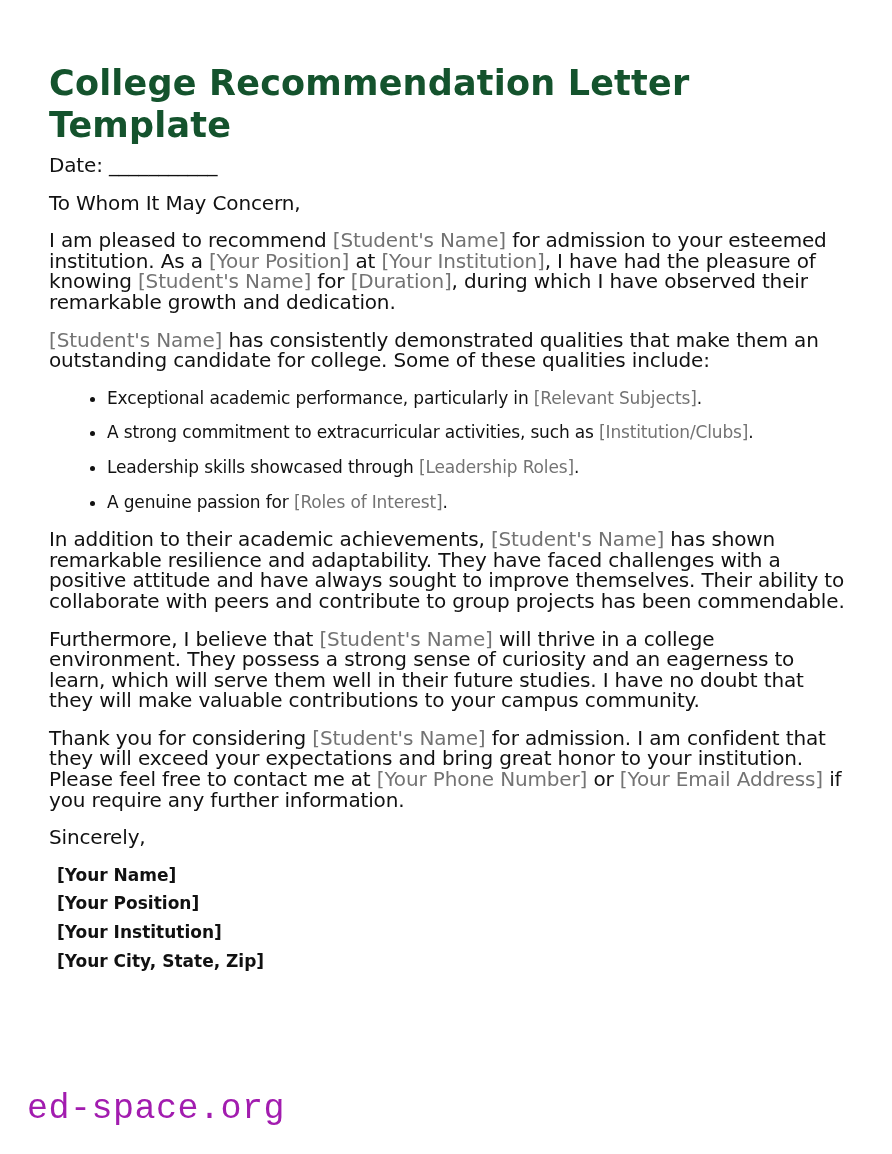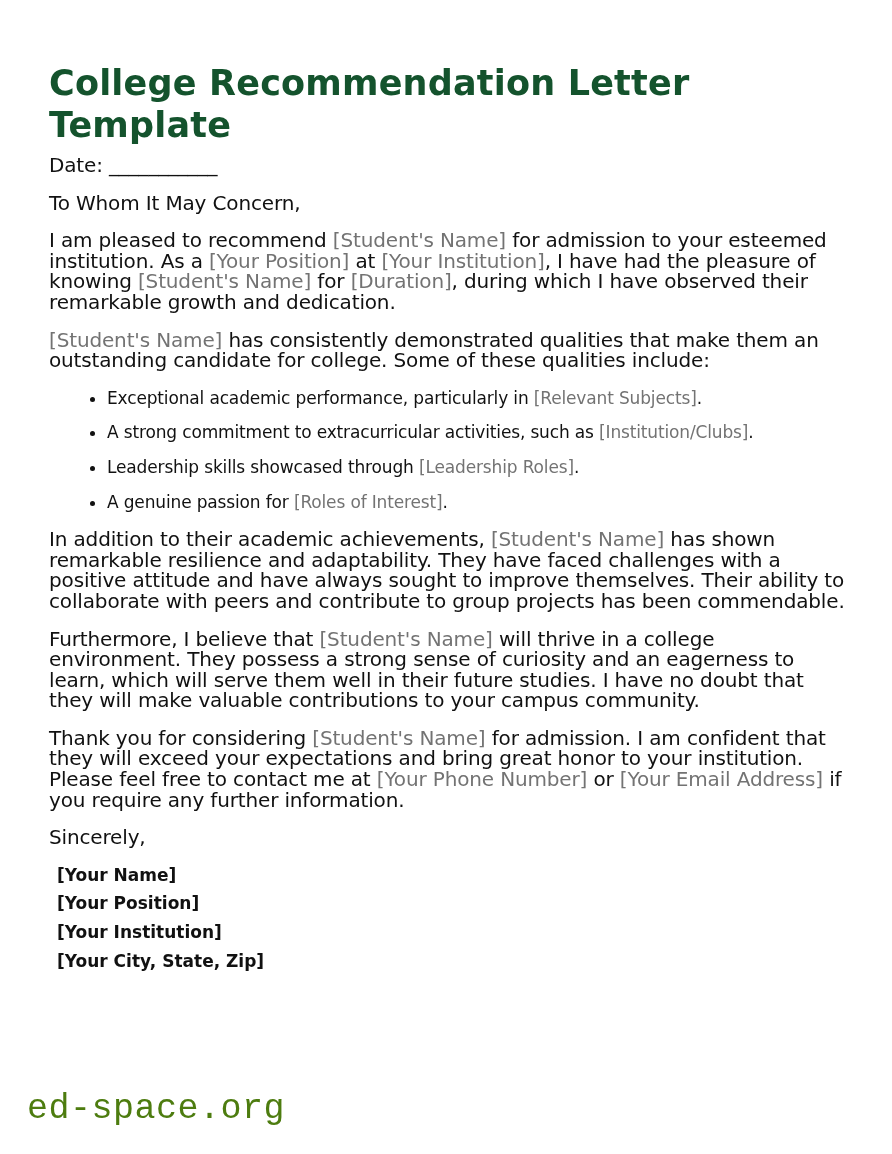--- a/index.html
+++ b/index.html
@@ -57,21 +57,21 @@
       line-height: 20.6px;
       margin: 0;
     }
     .signature div { margin: 8px; }
     .watermark {
       position: absolute;
       left: 27px;
       top: 1089px;
       font-family: "Liberation Mono", "DejaVu Sans Mono", monospace;
       font-size: 35px;
-      color: #4d7c0f;
+      color: #a21caf;
       letter-spacing: 0.5px;
     }
   </style>
 </head>
 <body>
 
 <div class="page">
   <h1>College Recommendation Letter Template</h1>
 
   <p>Date: ___________</p>

